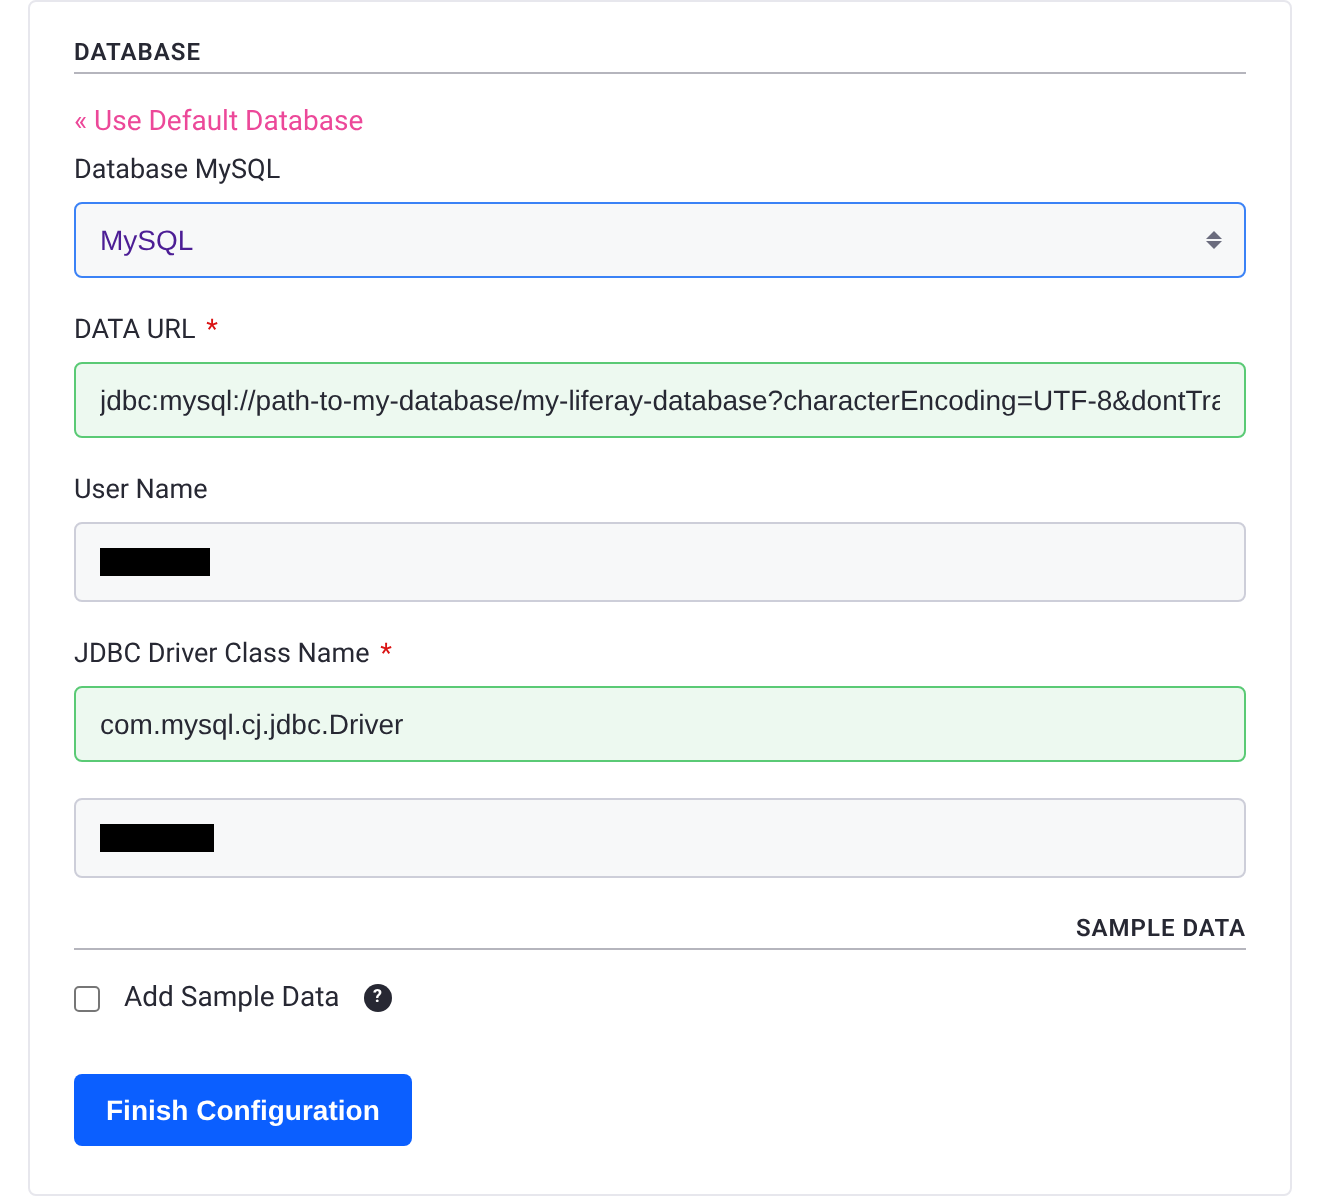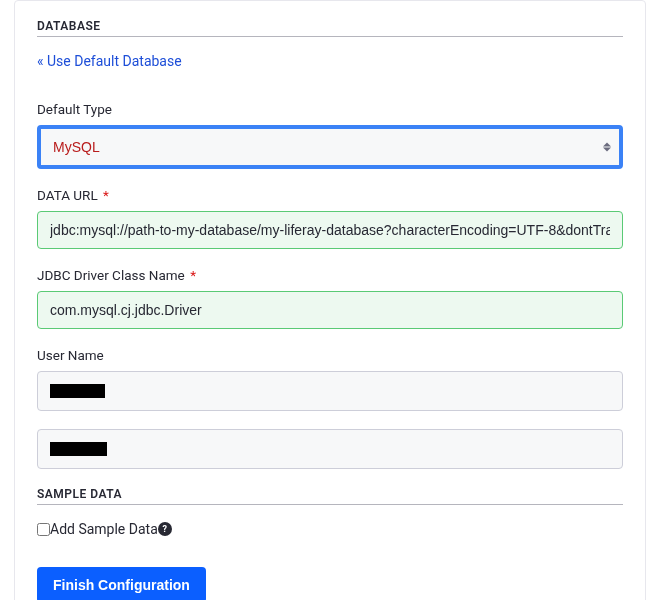--- a/index.html
+++ b/index.html
@@ -19,43 +19,43 @@
 .section-title {
   font-size: 12px;
   font-weight: 600;
   letter-spacing: 0.5px;
   color: #272833;
   border-bottom: 1px solid #b5b5bd;
   padding-bottom: 3px;
   margin-bottom: 16px;
 }
 .link-default {
-  color: #1d4ed8;
+  color: #ec4899;
   font-size: 14px;
   text-decoration: none;
   display: inline-block;
-  margin-bottom: 32px;
+  margin-bottom: 8px;
 }
 .field { margin-bottom: 18px; }
 .field-label {
   font-size: 13.5px;
   color: #272833;
   display: block;
   margin-bottom: 8px;
 }
 .req { color: #da1414; margin-left: 2px; }
 .select-wrap { position: relative; }
 select.form-control {
   width: 100%;
   background: #f7f8f9;
-  border: 4px solid #3b82f6;
+  border: 1px solid #3b82f6;
   border-radius: 4px;
   padding: 10px 12px;
   font-size: 14px;
-  color: #b91c1c;
+  color: #4c1d95;
   appearance: none;
   -webkit-appearance: none;
 }
 .select-caret {
   position: absolute;
   right: 12px;
   top: 50%;
   transform: translateY(-50%);
   pointer-events: none;
   display: flex;
@@ -91,25 +91,25 @@
 .redact-box {
   background: #f7f8f9;
   border: 1px solid #cdced9;
   border-radius: 4px;
   padding: 10px 12px;
   width: 100%;
   display: flex;
   align-items: center;
   min-height: 40px;
 }
-.section-title.sample { margin-top: 4px; }
+.section-title.sample { margin-top: 4px; text-align: right; }
 .checkbox-row {
   display: flex;
   align-items: center;
-  gap: 0;
+  gap: 12px;
   margin-bottom: 30px;
 }
 .checkbox-row input[type="checkbox"] {
   width: 13px; height: 13px;
 }
 .help-icon {
   display: inline-flex;
   align-items: center;
   justify-content: center;
   width: 14px; height: 14px;
@@ -134,53 +134,53 @@
 </head>
 <body>
 
 <div class="container">
 
   <div class="section-title">DATABASE</div>
 
   <a href="#" class="link-default">« Use Default Database</a>
 
   <div class="field">
-    <label class="field-label">Default Type</label>
+    <label class="field-label">Database MySQL</label>
     <div class="select-wrap">
       <select class="form-control">
         <option>MySQL</option>
       </select>
       <span class="select-caret">
         <span class="caret up"></span>
         <span class="caret down"></span>
       </span>
     </div>
   </div>
 
   <div class="field">
     <label class="field-label">
       <span>DATA URL</span>
       <span class="req">*</span>
     </label>
     <input type="text" class="form-control valid-green" value="jdbc:mysql://path-to-my-database/my-liferay-database?characterEncoding=UTF-8&amp;dontTrackOpenRe" style="">
   </div>
 
   <div class="field">
+    <label class="field-label">User Name</label>
+    <div class="redact-box">
+      <span class="redacted" style="width:55px"></span>
+    </div>
+  </div>
+
+  <div class="field">
     <label class="field-label">
       <span>JDBC Driver Class Name</span>
       <span class="req">*</span>
     </label>
     <input type="text" class="form-control valid-green" value="com.mysql.cj.jdbc.Driver" style="">
-  </div>
-
-  <div class="field">
-    <label class="field-label">User Name</label>
-    <div class="redact-box">
-      <span class="redacted" style="width:55px"></span>
-    </div>
   </div>
 
   <div class="field">
     <div class="redact-box">
       <span class="redacted" style="width:57px"></span>
     </div>
   </div>
 
   <div class="section-title sample">SAMPLE DATA</div>
 

